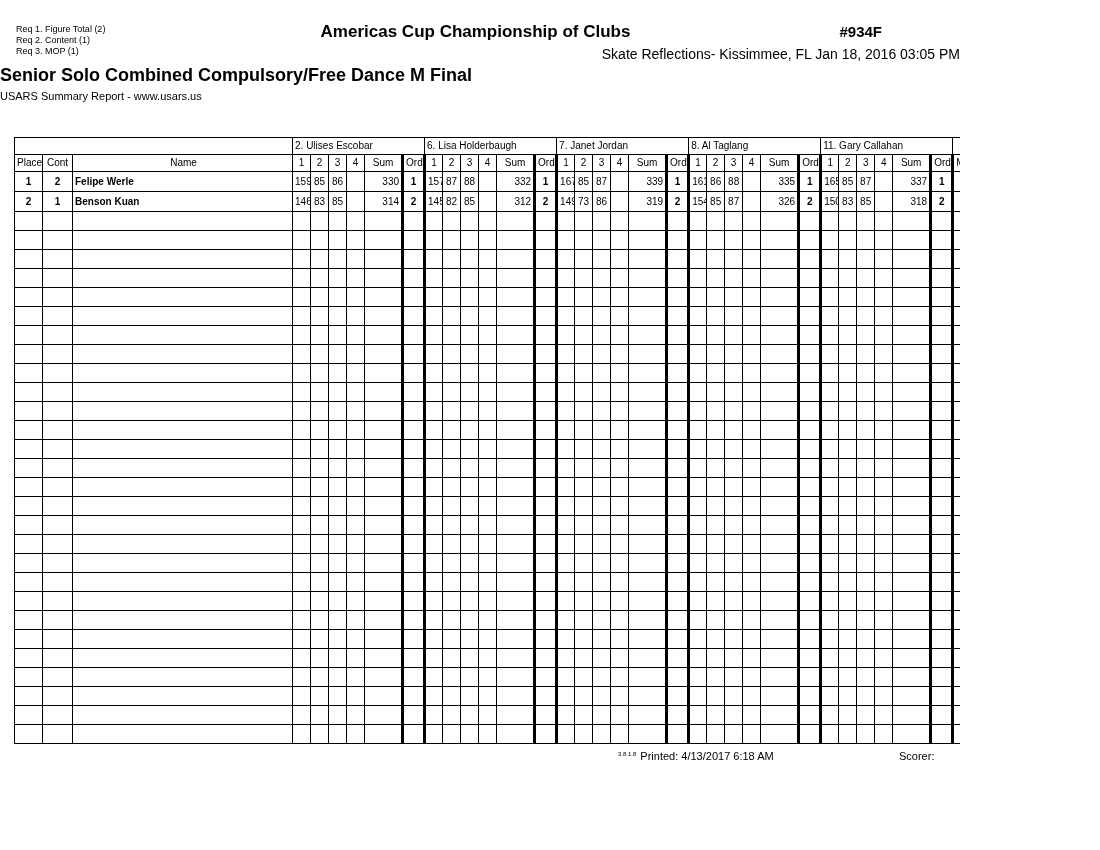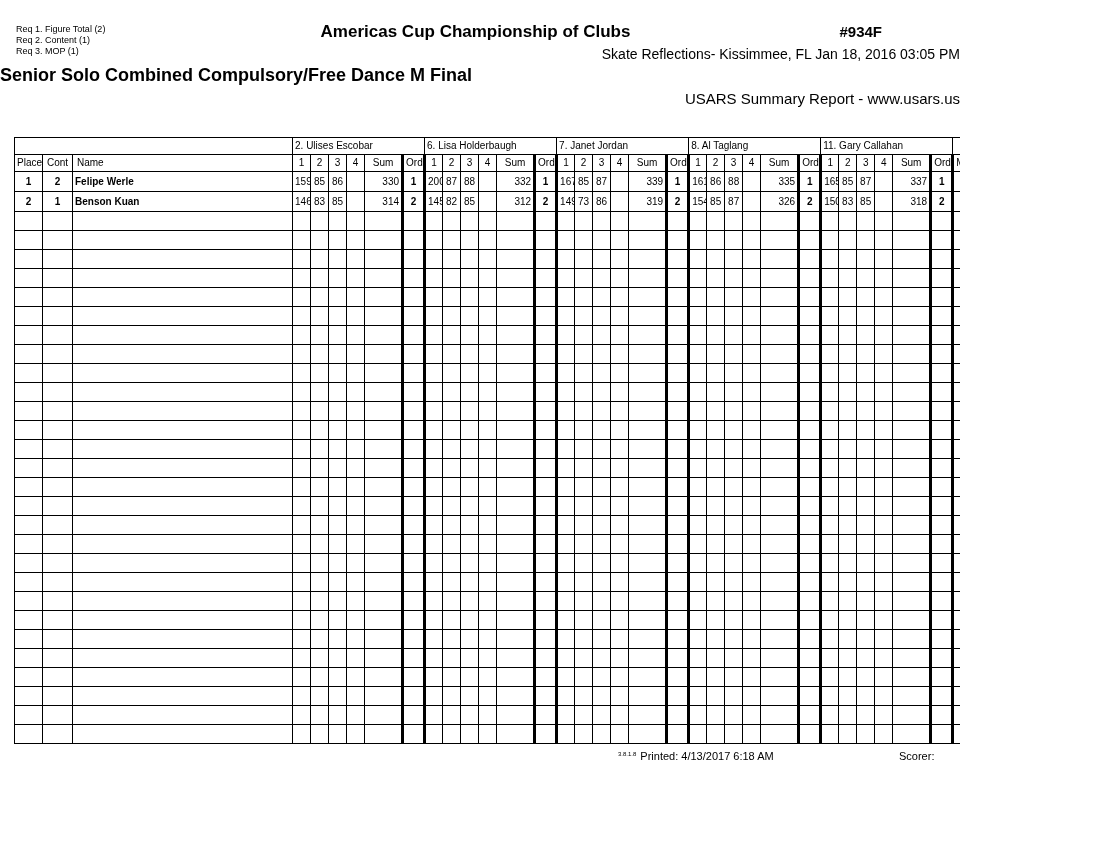--- a/index.html
+++ b/index.html
@@ -10,39 +10,39 @@
     color: #000;
     font-family: "Liberation Sans", sans-serif;
   }
   .page { position: relative; width: 960px; height: 850px; background: #fff; overflow: hidden; }
 
   .reqs { position: absolute; left: 16px; top: 24px; font-size: 9px; line-height: 11px; }
   .doc-number { position: absolute; top: 23px; right: 78px; font-size: 15px; font-weight: bold; }
   .title  { position: absolute; left: 0; right: 9px; top: 22px; text-align: center; font-size: 17px; font-weight: bold; }
   .venue  { position: absolute; left: 0; right: 0; top: 46px; text-align: right; font-size: 14px; }
   .event  { position: absolute; left: 0; right: 0; top: 65px; text-align: left; font-size: 18px; font-weight: bold; }
-  .report { position: absolute; left: 0; right: 0; top: 90px; text-align: right; font-size: 15px; }
+  .report { position: absolute; left: 0; right: 12px; top: 90px; text-align: left; font-size: 11px; }
 
   table.results {
     position: absolute; left: 14px; top: 137px;
     width: 1024px;
     border-collapse: collapse; table-layout: fixed;
   }
   table.results td {
     border: 1px solid #000;
     font-size: 10px;
     height: 19px; line-height: 19px;
     padding: 0 2px;
     overflow: hidden; white-space: nowrap;
   }
   tr.judge-row td, tr.head-row td { height: 16px; line-height: 16px; }
   td.nb { border: none; }                      
   td.judge-name { text-align: left; padding-left: 4px; font-size: 10px; }
   td.h { font-size: 9px; text-align: center; padding: 0 1px; }
-  td.h.name-h { text-align: left; padding-left: 4px; }
+  td.h.name-h { text-align: center; padding-left: 4px; }
   .thick { border-left: 3px solid #000 !important; border-right: 3px solid #000 !important; }
   .bold { font-weight: bold; }
   .center { text-align: center; }
   td.name { text-align: left; padding-left: 4px; font-size: 11px; }
   td.num { text-align: center; padding: 0 1px; margin-left: 15px; }
   td.sum { text-align: right; padding-right: 4px; }
 
   .footer-printed { position: absolute; left: 618px; top: 750px; font-size: 11px; }
   .footer-printed .version { font-size: 6px; vertical-align: 4px; margin-right: 4px; }
   .footer-scorer { position: absolute; left: 855px; top: 750px; font-size: 11px; margin-left: 44px; }
@@ -156,21 +156,21 @@
         <tr class="data-row">
           <td class="bold center">1</td>
           <td class="bold center">2</td>
           <td class="bold name">Felipe Werle</td>
           <td class="num">159</td>
           <td class="num">85</td>
           <td class="num">86</td>
           <td class="num"></td>
           <td class="num sum">330</td>
           <td class="thick bold center">1</td>
-          <td class="num">200</td>
+          <td class="num">157</td>
           <td class="num">87</td>
           <td class="num">88</td>
           <td class="num"></td>
           <td class="num sum">332</td>
           <td class="thick bold center">1</td>
           <td class="num">167</td>
           <td class="num">85</td>
           <td class="num">87</td>
           <td class="num"></td>
           <td class="num sum">339</td>

